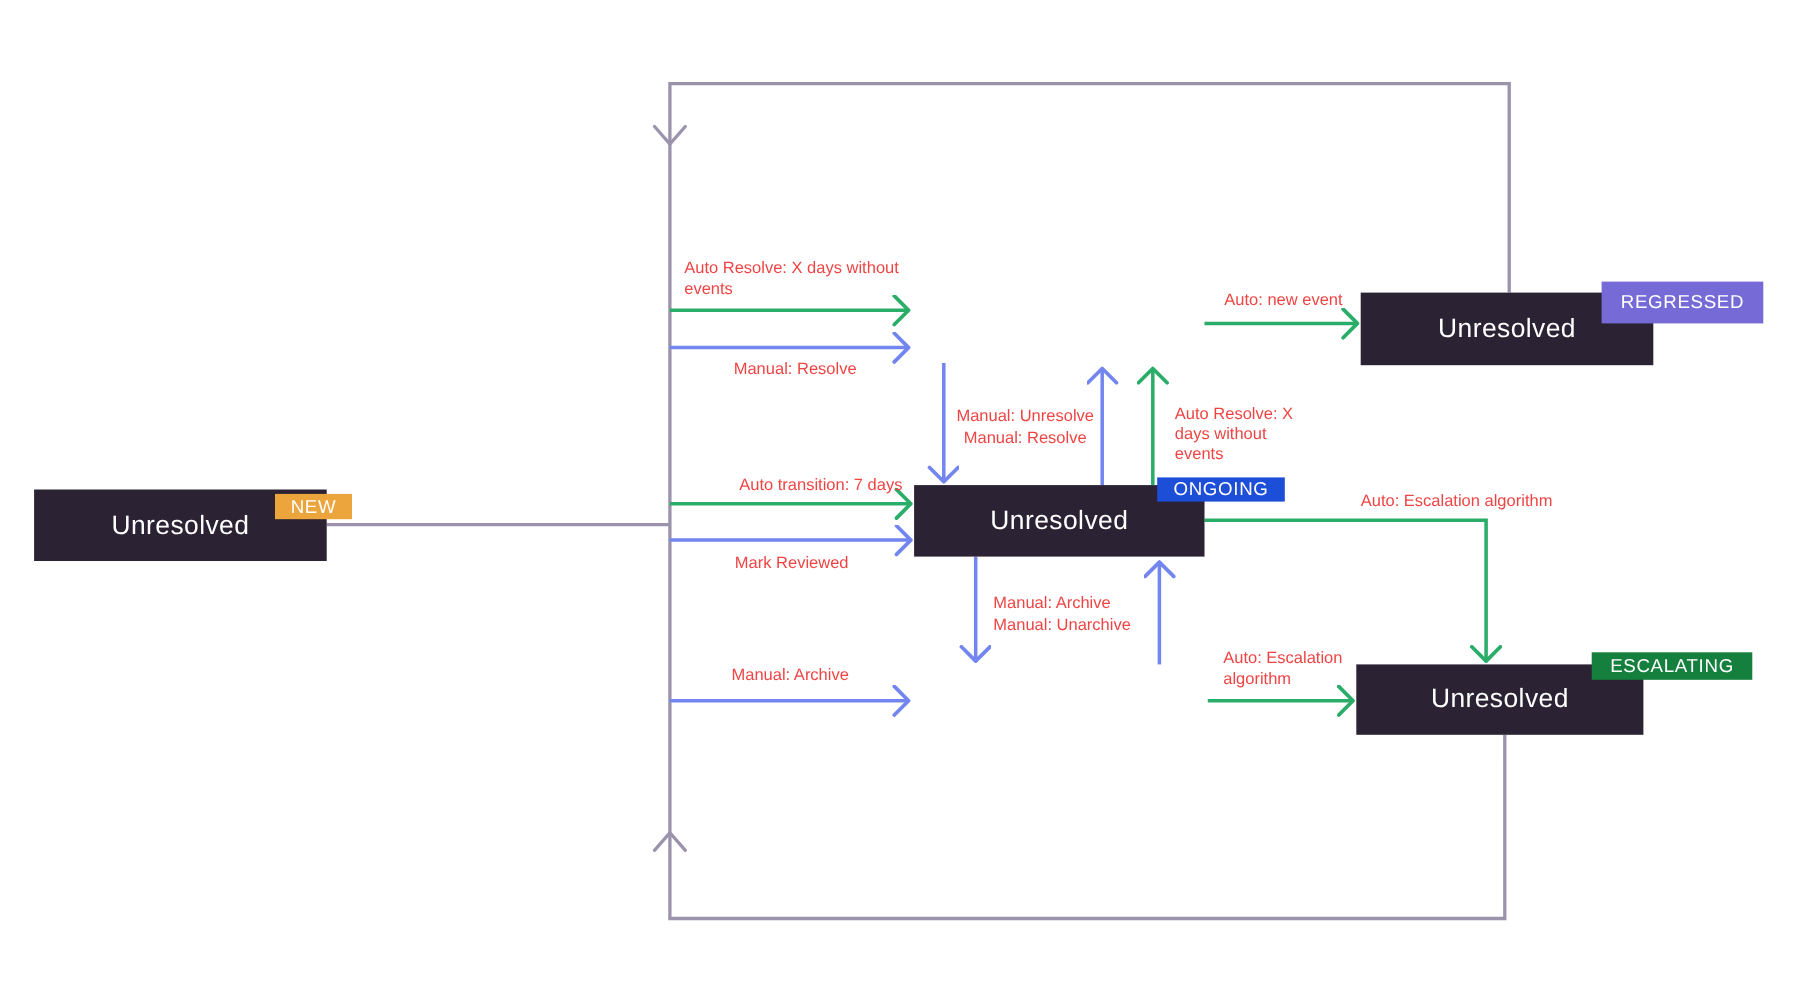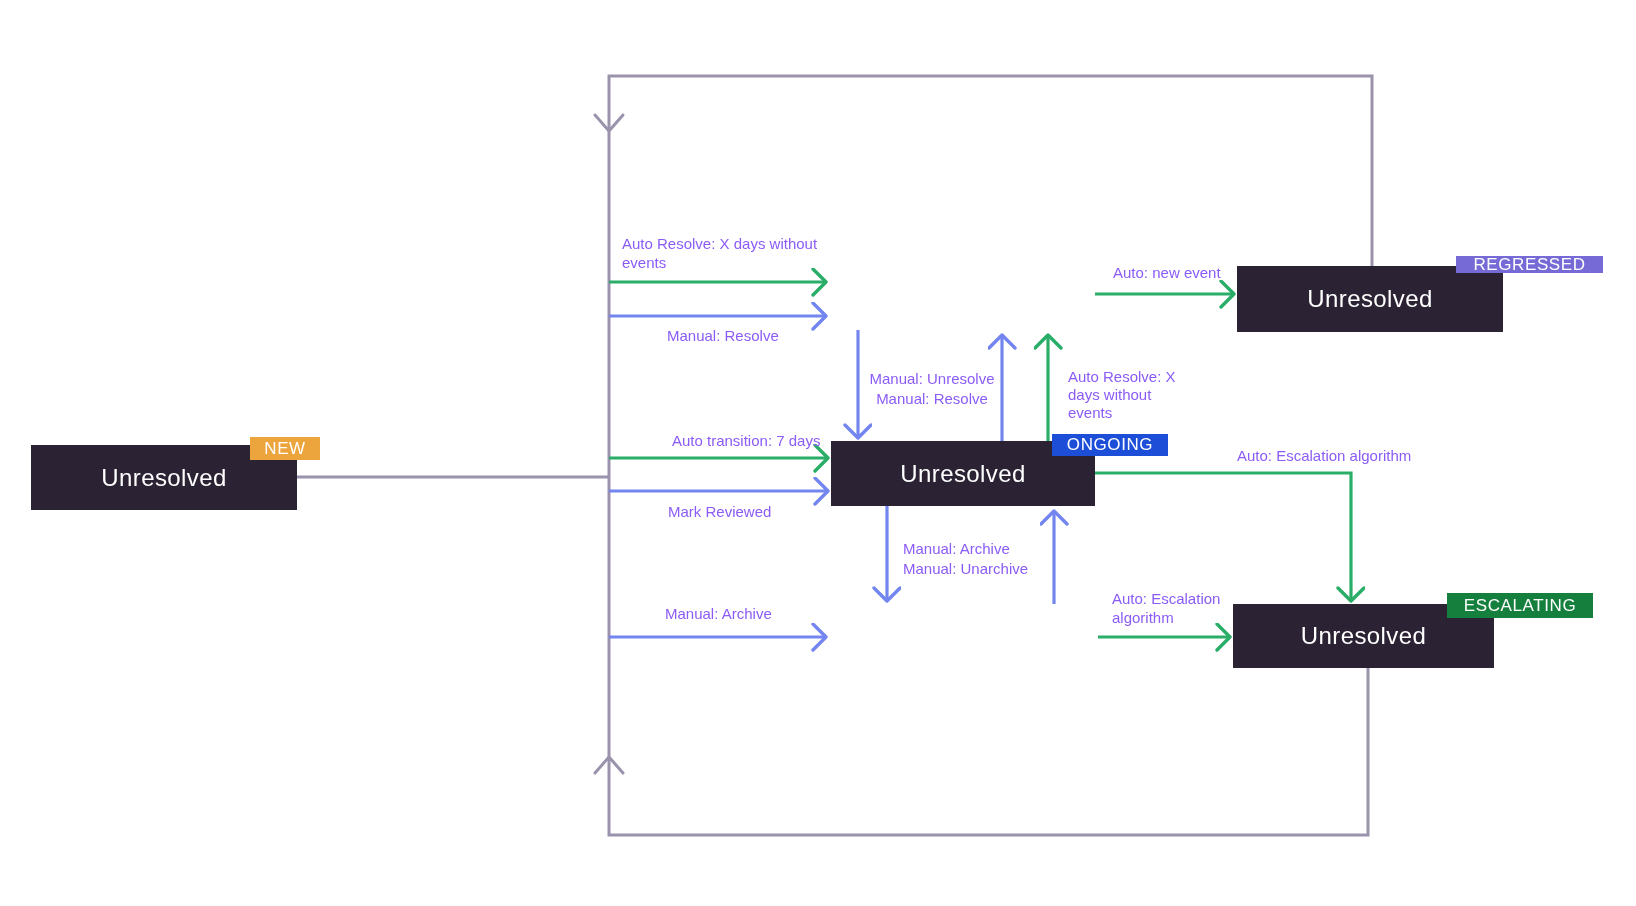--- a/index.html
+++ b/index.html
@@ -43,21 +43,21 @@
     white-space: nowrap;
   }
   .badge-new        { background: #eca43c; }
   .badge-ongoing    { background: #1d4ed8; }
   .badge-regressed  { background: #766bd6; }
   .badge-escalating { background: #15803d; }
   .elabel {
     position: absolute;
     font-size: 15px;
     font-weight: 500;
-    color: #8b5cf6;
+    color: #ef4444;
     line-height: 19px;
     z-index: 2;
     white-space: nowrap;
   }
   .elabel.wrap { white-space: normal; }
   .elabel.center { text-align: center; }
   .elabel .line { display: block; }
 </style>
 </head>
 <body>
@@ -97,27 +97,27 @@
       <path d="M858 330 L858 438" marker-end="url(#arrow-blue)"></path>
       <path d="M1002 441 L1002 335" marker-end="url(#arrow-blue)"></path>
       <path d="M887 506 L887 601" marker-end="url(#arrow-blue)"></path>
       <path d="M1054 604 L1054 511" marker-end="url(#arrow-blue)"></path>
     </g>
   </svg>
 
   <div class="node" style="left:31px; top:445px; width:266px; height:65px;">
     <span>Unresolved</span>
   </div>
-  <div class="badge badge-new" style="left:250px; top:437px; width:70px; height:23px;">NEW</div>
+  <div class="badge badge-new" style="left:250px; top:449px; width:70px; height:23px;">NEW</div>
 
 
   <div class="node" style="left:1237px; top:266px; width:266px; height:66px;">
     <span>Unresolved</span>
   </div>
-  <div class="badge badge-regressed" style="left:1456px; top:256px; width:147px; height:17px;">REGRESSED</div>
+  <div class="badge badge-regressed" style="left:1456px; top:256px; width:147px; height:38px;">REGRESSED</div>
 
   <div class="node" style="left:831px; top:441px; width:264px; height:65px;">
     <span>Unresolved</span>
   </div>
   <div class="badge badge-ongoing" style="left:1052px; top:434px; width:116px; height:22px;">ONGOING</div>
 
 
   <div class="node" style="left:1233px; top:604px; width:261px; height:64px;">
     <span>Unresolved</span>
   </div>

